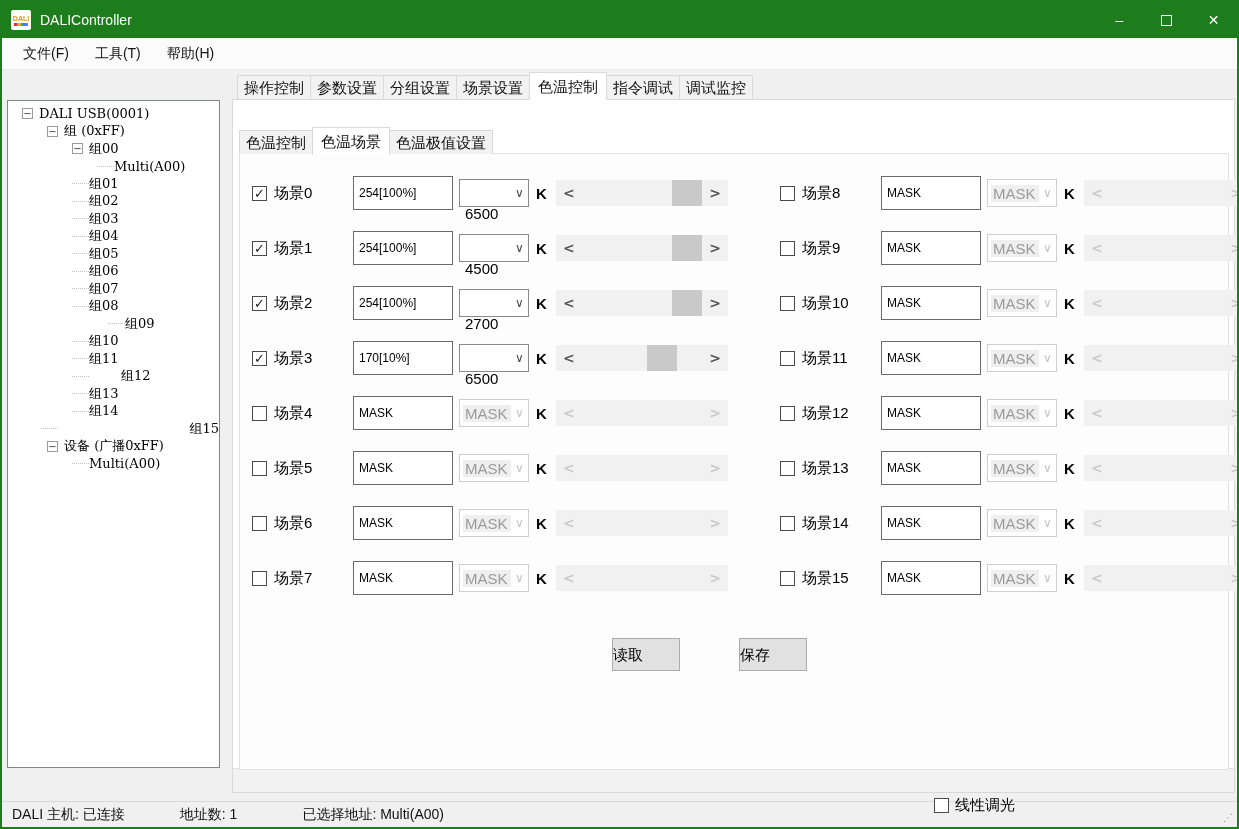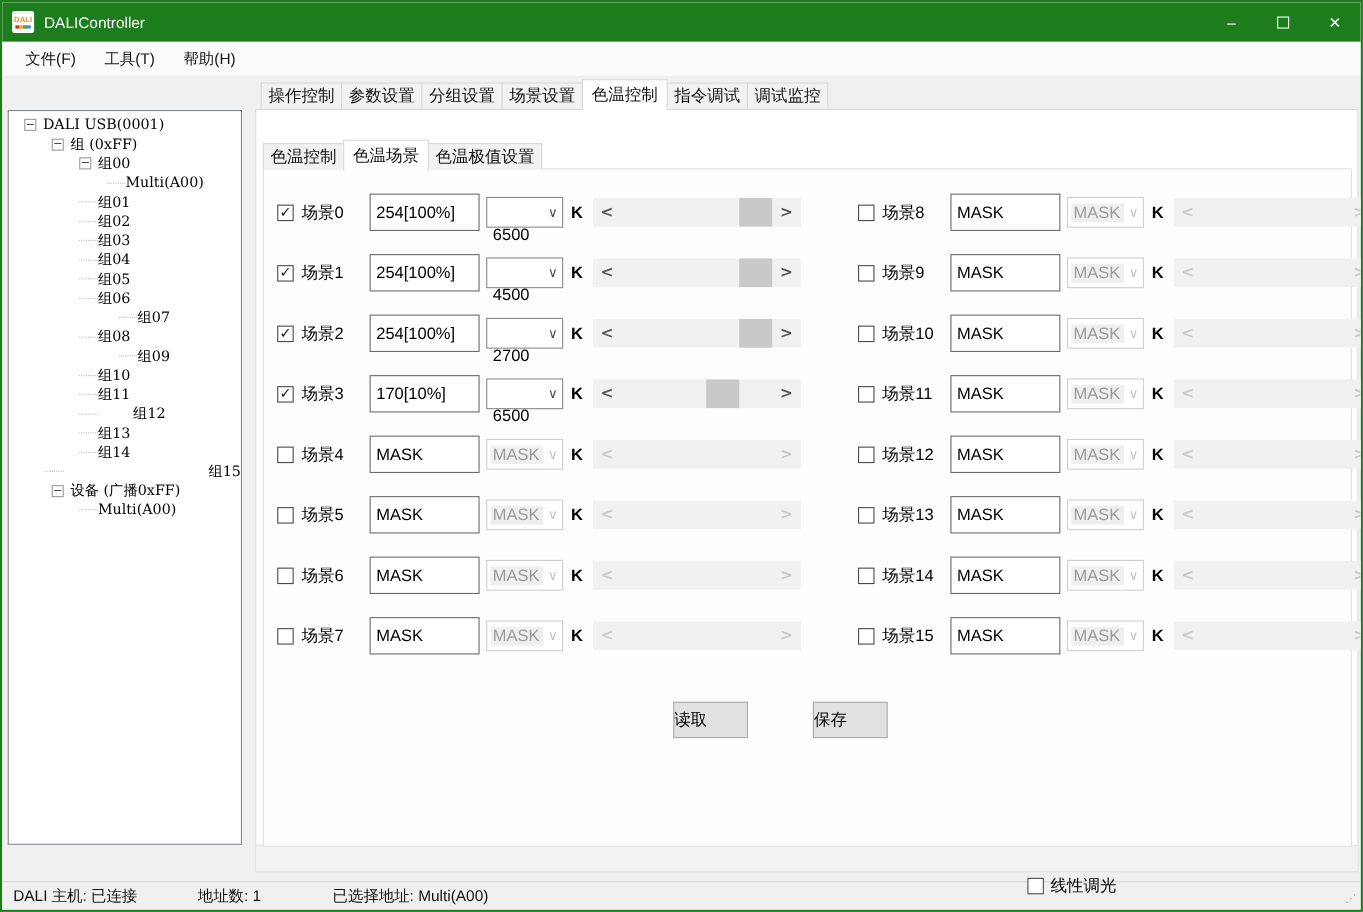--- a/index.html
+++ b/index.html
@@ -40,21 +40,21 @@
   .sub-tabstrip { position:absolute; left:6px; top:29px; display:flex; align-items:flex-end; height:25px; z-index:2; padding-left:0; }
   .sub-panel { position:absolute; left:6px; top:53px; width:990px; height:617px; background:#fdfdfd; border:1px solid #e2e2e2; z-index:1; }
 
   
   .col { position:absolute; top:25px; }
   .col-left { left:12px; width:476px; }
   .col-right { left:540px; width:469px; }
   .scene-row { display:flex; align-items:center; height:28px; margin-bottom:27px; }
   .checkbox { width:15px; height:15px; border:1px solid #4a4a4a; background:#fff; flex:none; font-size:13px; line-height:13px; text-align:center; color:#1a1a1a; font-family:"DejaVu Sans",sans-serif; }
   .scene-label { margin-left:7px; width:62px; font-size:15px; color:#000; flex:none; }
-  .level-input { width:100px; height:28px; border:1px solid #6b6b6b; background:#fff; font-size:15px; padding:16px 5px; font-family:"Liberation Sans",sans-serif; color:#000; flex:none; }
+  .level-input { width:100px; height:28px; border:1px solid #6b6b6b; background:#fff; font-size:12px; padding:16px 5px; font-family:"Liberation Sans",sans-serif; color:#000; flex:none;margin-left:17px; }
   .combo { margin-left:6px; width:70px; height:28px; border:1px solid #8a8a8a; background:#fff; display:flex; align-items:center; font-size:15px; color:#000; flex:none; }
   .combo-text { flex:1; padding-left:5px;margin-top:41px; }
   .combo-arrow { width:17px; text-align:center; color:#4a4a4a; font-size:12px; }
   .combo.disabled { border-color:#cfcfcf; color:#9a9a9a; }
   .combo.disabled .combo-text { background:#efefef; margin:3px 0 3px 3px; padding-left:2px; }
   .combo.disabled .combo-arrow { color:#c3c3c3; }
   .k-label { margin-left:7px; font-size:15px; font-weight:600; color:#000; flex:none; }
   .scrollbar { margin-left:9px; flex:1; height:26px; background:#f1f1f1; display:flex; align-items:center; }
   .sb-arrow { width:26px; flex:none; text-align:center; font-size:14px; font-weight:700; color:#555; font-family:"DejaVu Sans",sans-serif; }
   .sb-track { flex:1; height:100%; position:relative; }
@@ -145,21 +145,21 @@
           <span>组04</span>
         </div>
         <div class="tree-row" style="padding-left: 64px;">
           <span class="tree-spacer"></span>
           <span>组05</span>
         </div>
         <div class="tree-row" style="padding-left: 64px;">
           <span class="tree-spacer"></span>
           <span>组06</span>
         </div>
-        <div class="tree-row" style="padding-left: 100px;">
+        <div class="tree-row" style="padding-left: 64px;">
           <span class="tree-spacer"></span>
           <span>组07</span>
         </div>
         <div class="tree-row" style="padding-left: 64px;">
           <span class="tree-spacer"></span>
           <span>组08</span>
         </div>
         <div class="tree-row" style="padding-left: 100px;">
           <span class="tree-spacer"></span>
           <span>组09</span>

